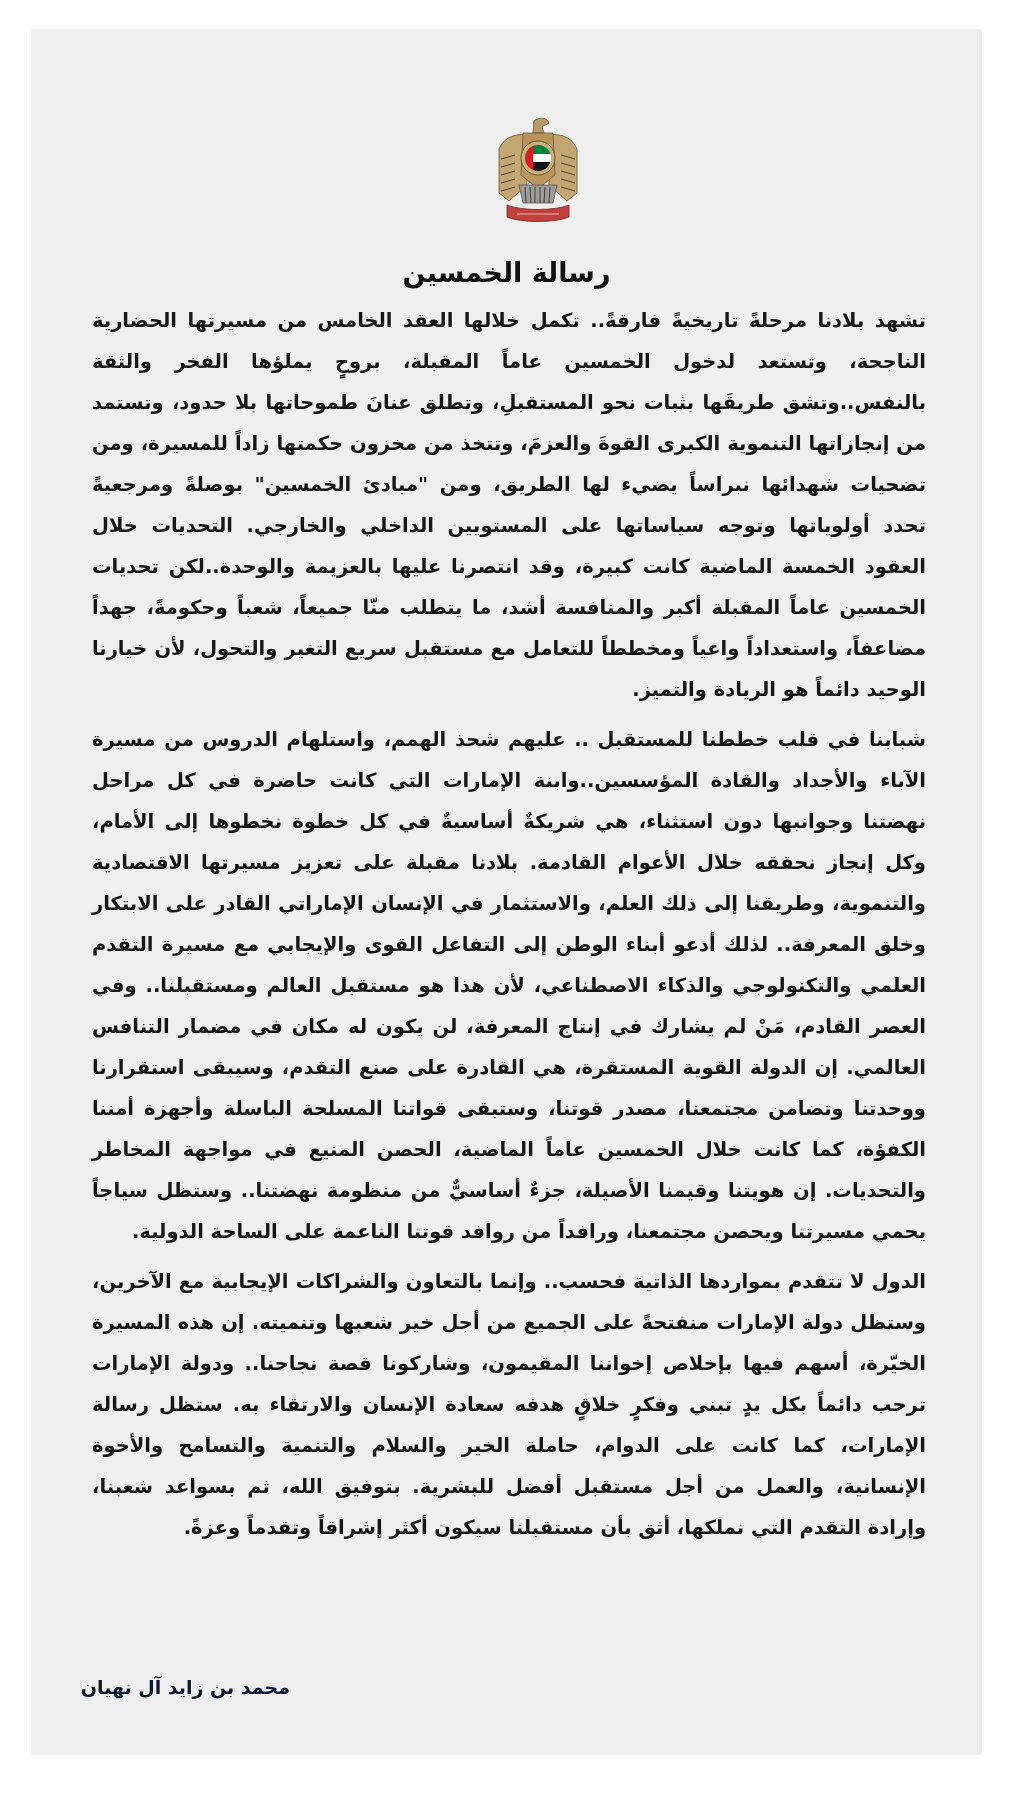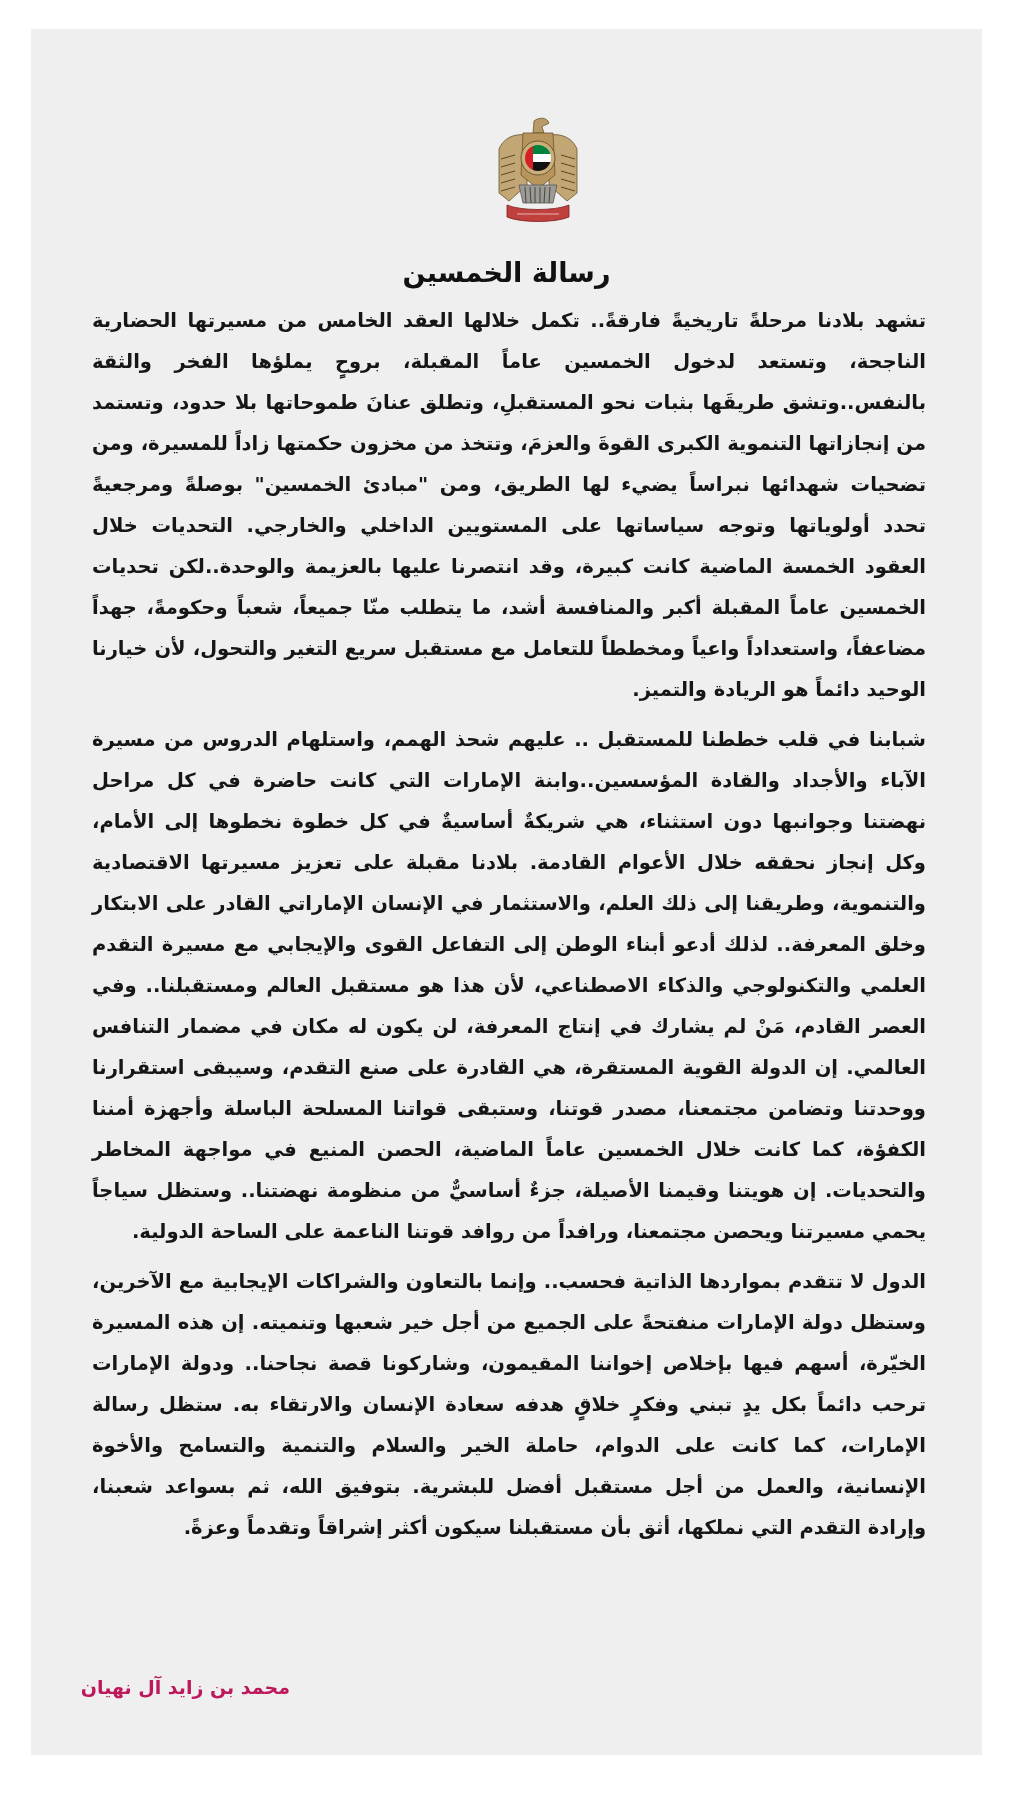--- a/index.html
+++ b/index.html
@@ -18,21 +18,21 @@
     position: absolute; left: 88px; width: 838px; top: 300px;
     direction: rtl; text-align: justify;
     font-family: "DejaVu Sans", sans-serif; font-weight: bold;
     font-size: 19.5px; line-height: 41px; color: #161616;
   }
   .body-text p { margin: 0 0 9px 4px; text-indent: 0; }
   .closing { margin-top: 0; }
   .signature {
     position: absolute; right: 722px; top: 1676px; direction: rtl;
     font-family: "DejaVu Sans", sans-serif; font-weight: bold; font-size: 19px;
-    color: #be185d; white-space: nowrap;
+    color: #0f172a; white-space: nowrap;
   }
 </style>
 </head>
 <body>
 
 <div class="panel">
   <svg class="emblem" viewBox="0 0 82 110">
 
     <path d="M37 6 C42 2 50 2 52 8 C50 10 46 10 45 12 L47 18 L36 18 Z" fill="#b89a66" stroke="#6b5430" stroke-width="0.8"></path>
 

